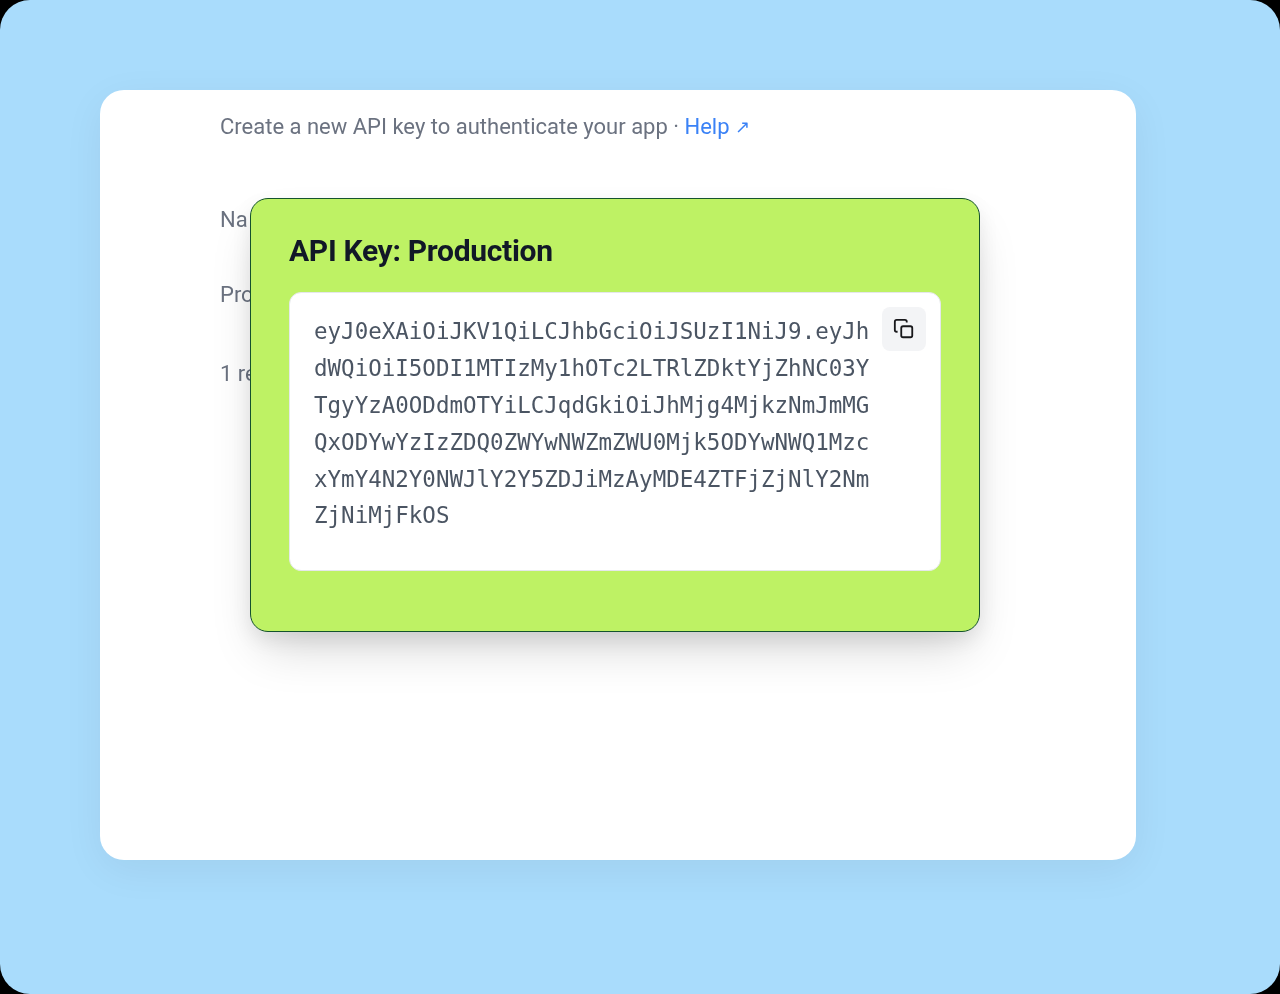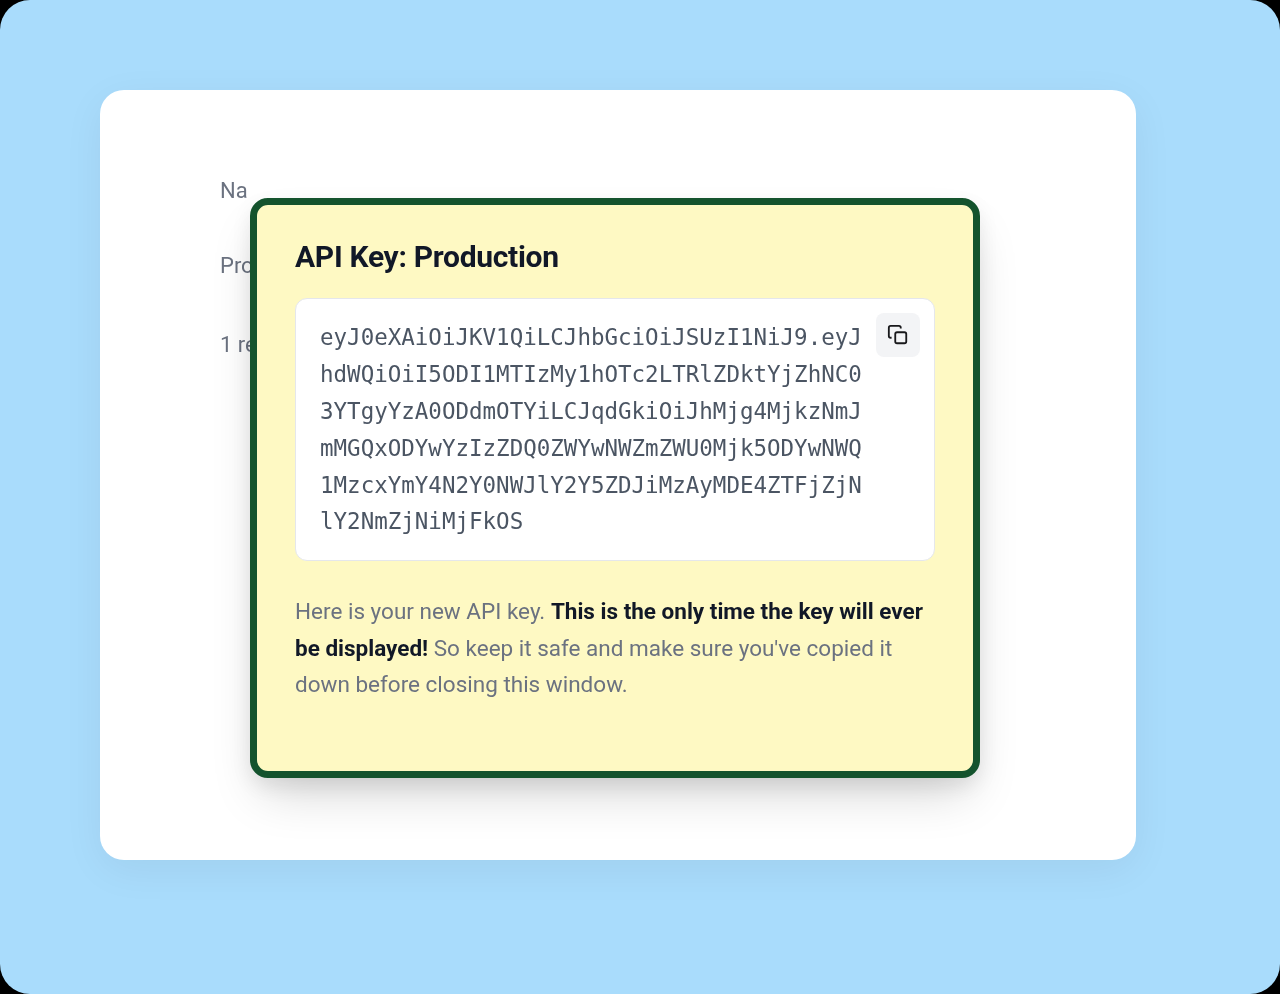--- a/index.html
+++ b/index.html
@@ -61,40 +61,40 @@
       color: #6b7280;
       font-size: 22px;
       margin-top: 54px;
     }
     
     .modal {
       position: absolute;
       left: 250px;
       top: 198px;
       width: 730px;
-      background: #fef9c3;
-      border: 7px solid #14532d;
+      background: #bef264;
+      border: 1px solid #14532d;
       border-radius: 18px;
       box-shadow: 0 25px 50px -12px rgba(0,0,0,0.18), 0 8px 20px rgba(0,0,0,0.08);
       padding: 34px 38px 38px 38px;
     }
     .modal-title {
       font-size: 30px;
       font-weight: 700;
       color: #111827;
       letter-spacing: -0.3px;
       margin-bottom: 24px;
     }
     .key-box {
       position: relative;
       border: 1px solid #e5e7eb;
       border-radius: 12px;
-      padding: 20px 70px 20px 24px;
+      padding: 20px 70px 36px 24px;
       background: #fff;
-      margin-bottom: 32px;
+      margin-bottom: 22px;
     }
     .key-text {
       font-family: ui-monospace, SFMono-Regular, Menlo, Monaco, Consolas, monospace;
       font-size: 22.5px;
       line-height: 1.64;
       color: #4b5563;
       word-break: break-all;
       white-space: pre-wrap;
     }
     .copy-btn {
@@ -139,35 +139,35 @@
       color: #111827;
       cursor: pointer;
     }
   </style>
 </head>
 <body>
 
 <div class="outer-bg"></div>
 
 <div class="page-card">
+  <div class="page-subtitle">
+    <span>Create a new API key to authenticate your app · </span><a href="#" class="help-link"><span>Help</span> <span class="help-arrow">↗</span></a>
+  </div>
   <div class="bg-label">Na</div>
   <div class="bg-label2">Pro</div>
   <div class="bg-label3">1 re</div>
 </div>
 
 <div class="modal">
   <h2 class="modal-title">API Key: Production</h2>
 
   <div class="key-box">
     <div class="key-text">eyJ0eXAiOiJKV1QiLCJhbGciOiJSUzI1NiJ9.eyJhdWQiOiI5ODI1MTIzMy1hOTc2LTRlZDktYjZhNC03YTgyYzA0ODdmOTYiLCJqdGkiOiJhMjg4MjkzNmJmMGQxODYwYzIzZDQ0ZWYwNWZmZWU0Mjk5ODYwNWQ1MzcxYmY4N2Y0NWJlY2Y5ZDJiMzAyMDE4ZTFjZjNlY2NmZjNiMjFkOS</div>
     <button class="copy-btn">
       <svg viewBox="0 0 24 24">
         <rect x="9" y="9" width="12" height="12" rx="2"></rect>
         <path d="M5 15H4a2 2 0 0 1-2-2V4a2 2 0 0 1 2-2h9a2 2 0 0 1 2 2v1"></path>
       </svg>
     </button>
   </div>
 
-  <p class="warning-text">
-    <span>Here is your new API key. </span><span class="bold">This is the only time the key will ever be displayed!</span><span> So keep it safe and make sure you've copied it down before closing this window.</span>
-  </p>
 
 </div>
 
 </body></html>

